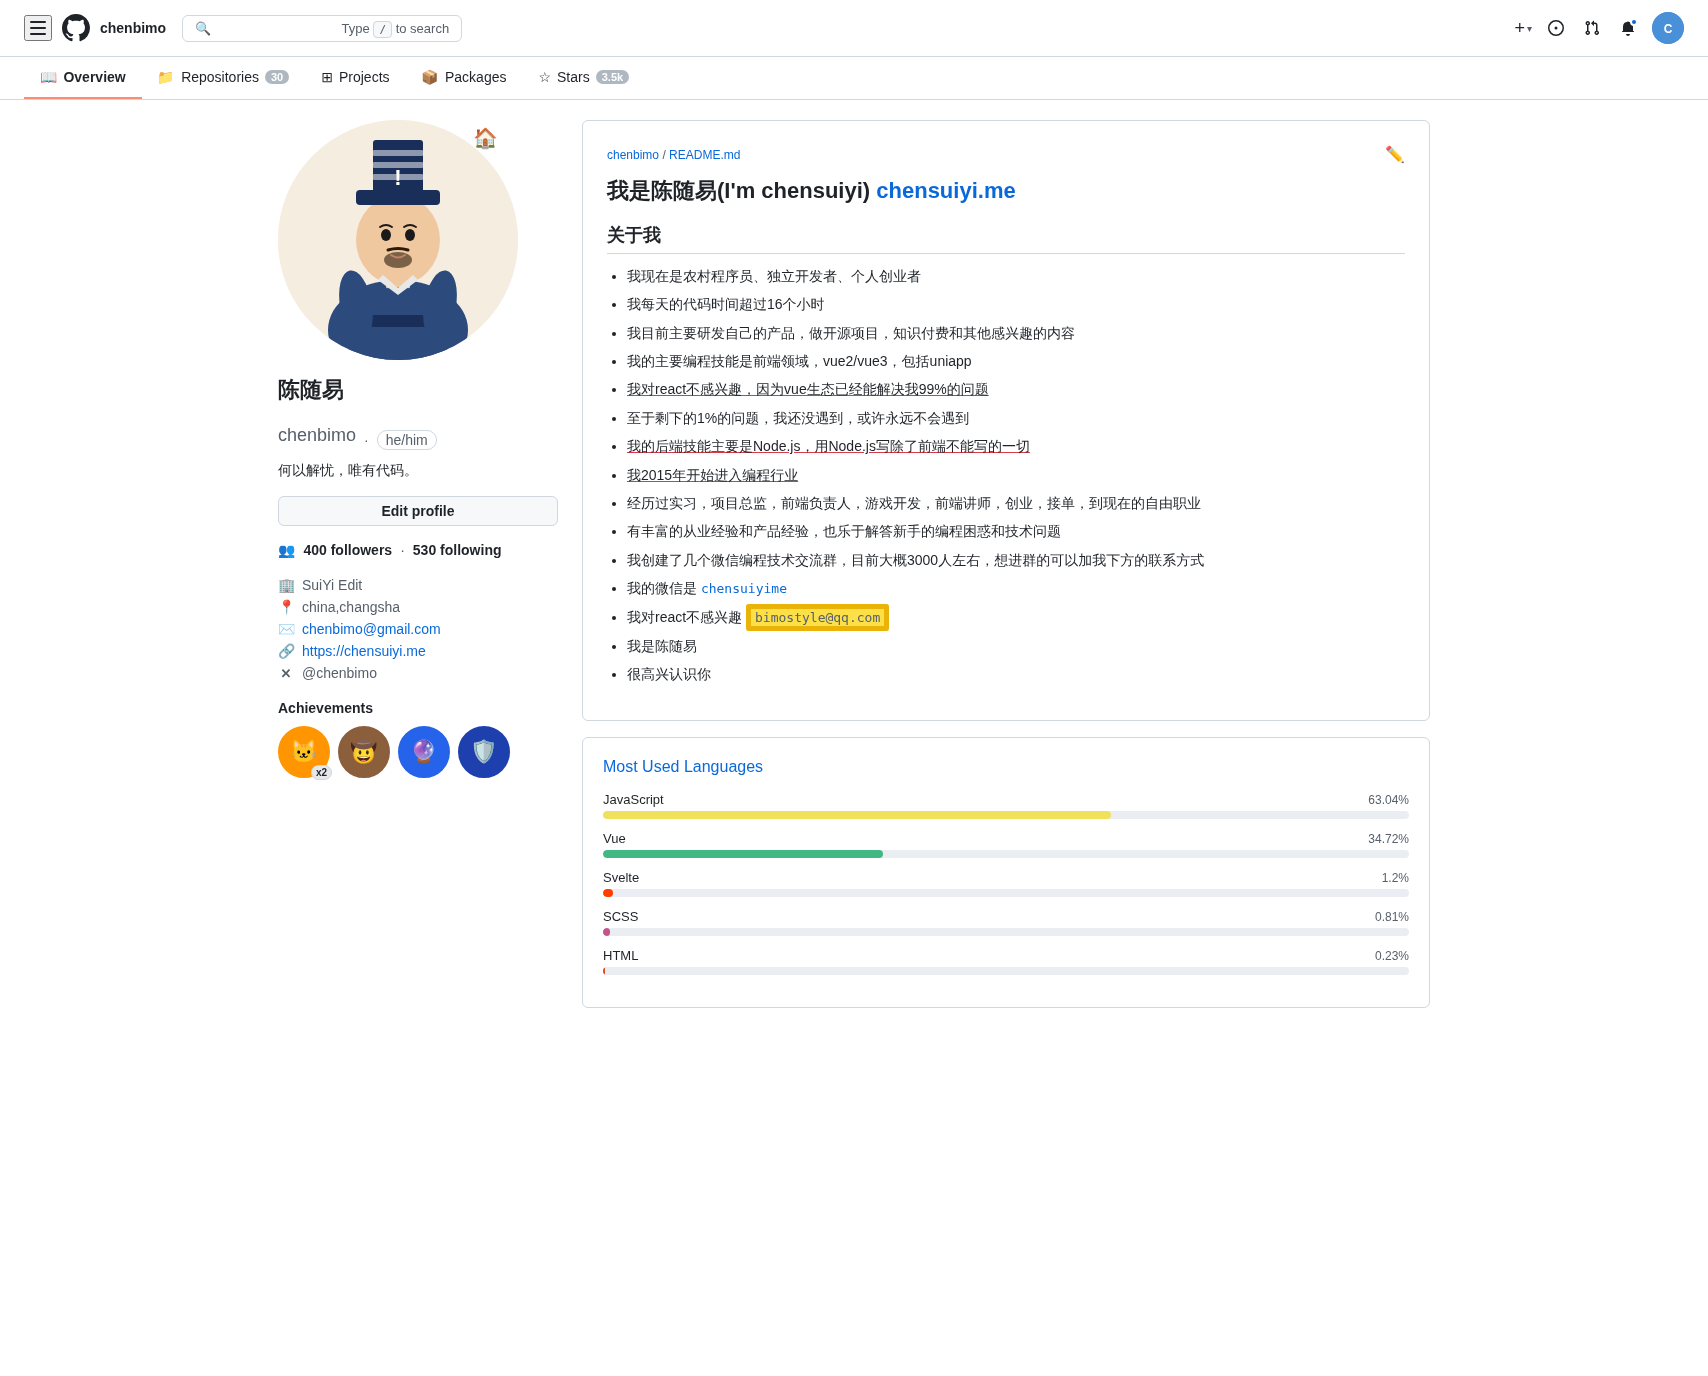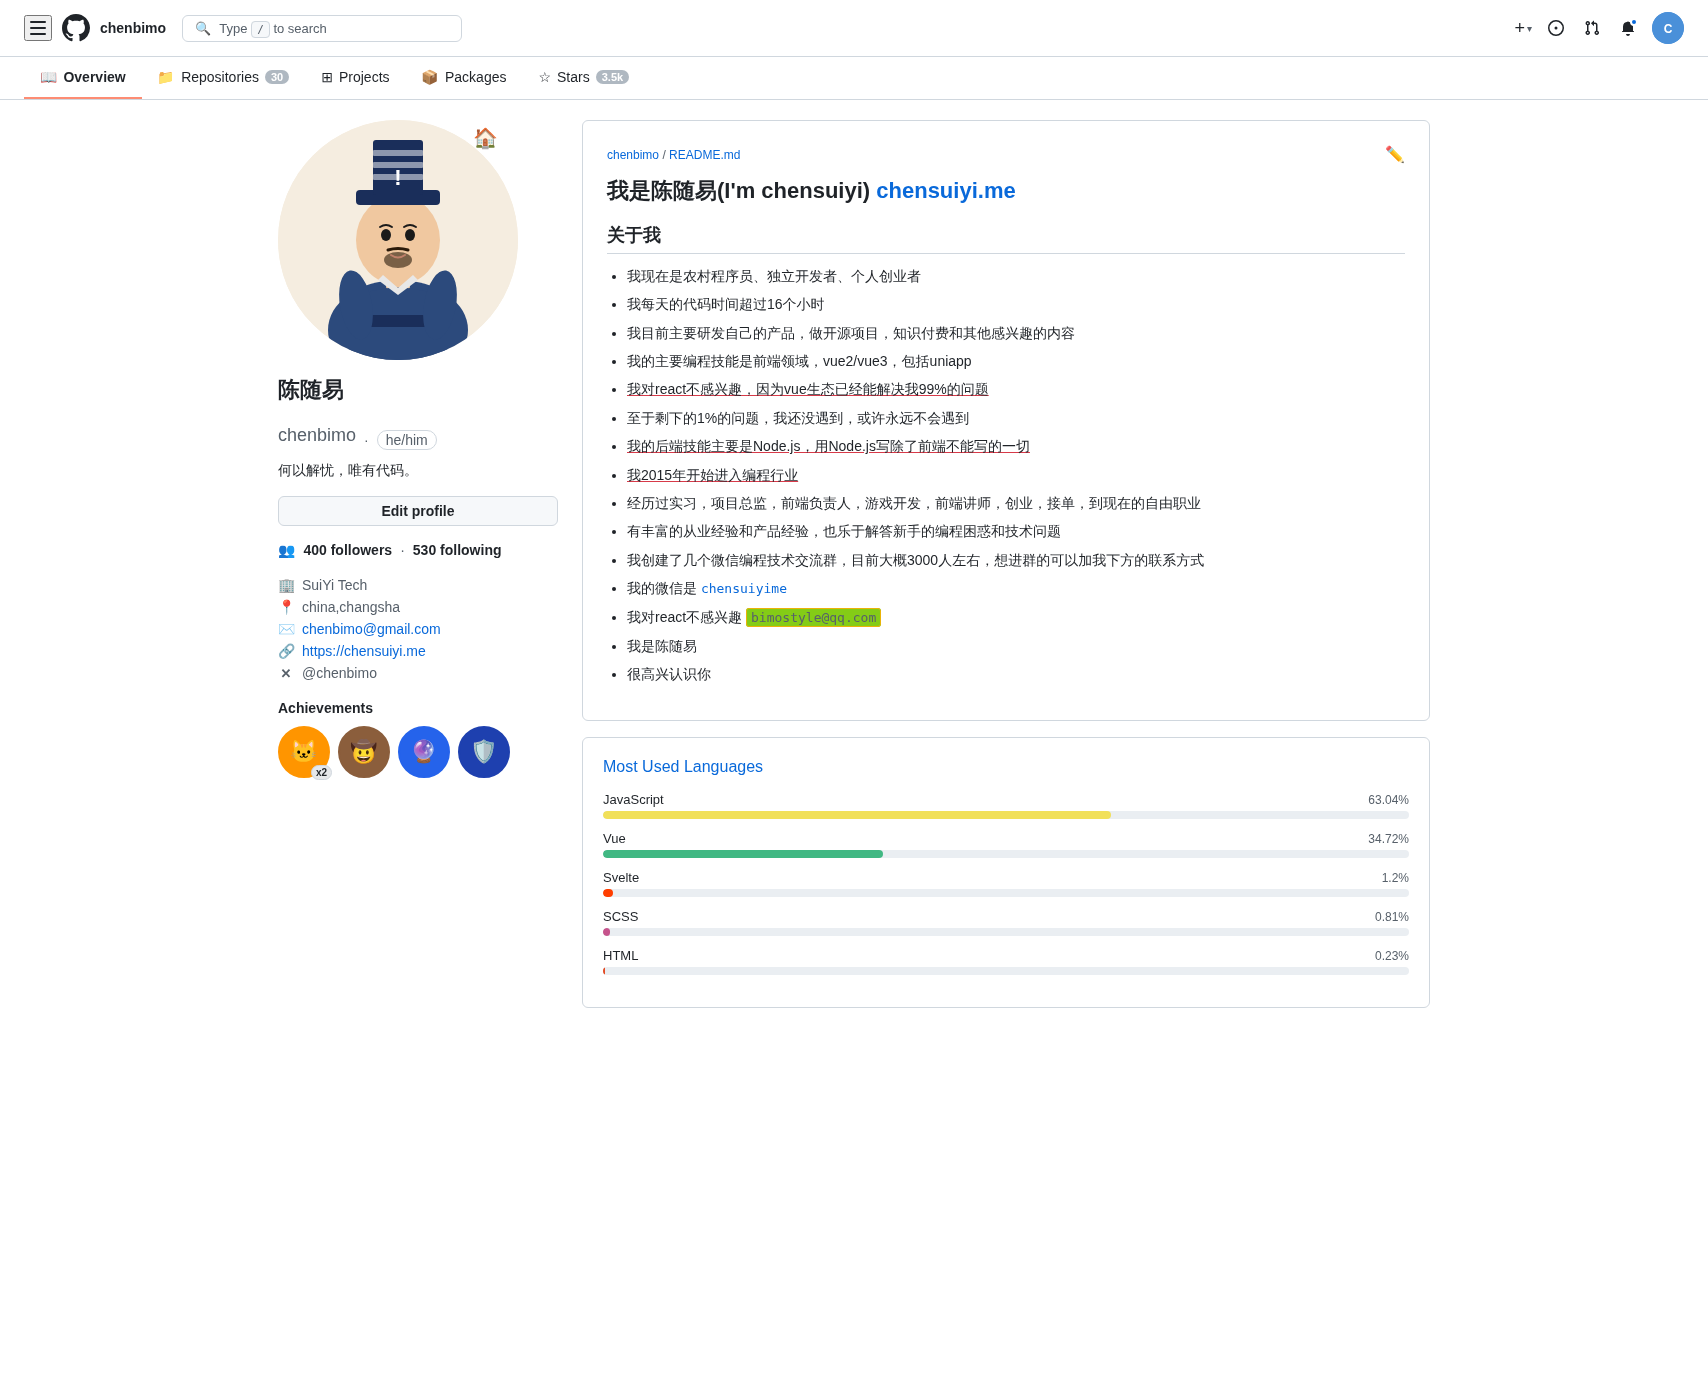--- a/index.html
+++ b/index.html
@@ -7,21 +7,21 @@
 
     
     .header { display: flex; align-items: center; padding: 12px 24px; border-bottom: 1px solid #d0d7de; background: #fff; position: sticky; top: 0; z-index: 100; gap: 16px; }
     .header-left { display: flex; align-items: center; gap: 10px; }
     .hamburger { display: flex; flex-direction: column; gap: 4px; cursor: pointer; padding: 4px; }
     .hamburger span { display: block; width: 16px; height: 2px; background: #1f2328; border-radius: 1px; }
     .github-logo { width: 28px; height: 28px; }
     .header-username { font-size: 14px; font-weight: 600; color: #1f2328; }
     .search-box { flex: 0 0 auto; display: flex; align-items: center; gap: 8px; border: 1px solid #d0d7de; border-radius: 6px; padding: 5px 12px; width: 280px; background: #fff; cursor: text; }
     .search-icon { color: #57606a; font-size: 13px; }
-    .search-text { color: #57606a; font-size: 13px; flex: 1; }
+    .search-text { color: #57606a; font-size: 13px; flex: 1; text-align: right; }
     .search-kbd { border: 1px solid #d0d7de; border-radius: 4px; padding: 1px 5px; font-size: 11px; color: #57606a; background: #f6f8fa; }
     .header-right { display: flex; align-items: center; gap: 12px; margin-left: auto; }
     .header-icon-btn { background: none; border: none; cursor: pointer; color: #1f2328; font-size: 16px; padding: 4px; display: flex; align-items: center; justify-content: center; position: relative; }
     .notif-dot { position: absolute; top: 2px; right: 2px; width: 8px; height: 8px; background: #0969da; border-radius: 50%; border: 2px solid #fff; }
     .avatar-circle { width: 32px; height: 32px; border-radius: 50%; background: #4a90d9; overflow: hidden; cursor: pointer; display: flex; align-items: center; justify-content: center; }
 
     
     .nav-tabs { display: flex; align-items: center; padding: 0 24px; border-bottom: 1px solid #d0d7de; background: #fff; gap: 0; }
     .nav-tab { display: flex; align-items: center; gap: 6px; padding: 12px 16px; font-size: 14px; color: #1f2328; cursor: pointer; border-bottom: 2px solid transparent; text-decoration: none; white-space: nowrap; }
     .nav-tab.active { border-bottom: 2px solid #fd8c73; font-weight: 600; }
@@ -53,21 +53,21 @@
     .readme-breadcrumb { font-size: 12px; color: #57606a; margin-bottom: 12px; display: flex; align-items: center; justify-content: space-between; }
     .readme-breadcrumb a { color: #0969da; text-decoration: none; }
     .edit-icon-btn { background: none; border: none; cursor: pointer; color: #57606a; font-size: 16px; }
     .readme-title { font-size: 22px; font-weight: 600; color: #1f2328; margin-bottom: 16px; line-height: 1.4; }
     .readme-title a { color: #0969da; text-decoration: none; }
     .readme-h2 { font-size: 18px; font-weight: 600; color: #1f2328; margin: 16px 0 8px; border-bottom: 1px solid #d0d7de; padding-bottom: 6px; }
     .readme-ul { padding-left: 20px; margin-bottom: 8px; }
     .readme-ul li { padding: 3px 0; font-size: 14px; line-height: 1.6; color: #1f2328; }
     .underline-red { text-decoration: underline; text-decoration-color: #d73a49; }
     .code-inline { font-family: monospace; font-size: 13px; color: #0969da; }
-    .code-email { font-family: monospace; font-size: 13px; color: #57606a; border: 1px solid #eab308; padding: 1px 4px; border-radius: 3px; background: #84cc16; }
+    .code-email { font-family: monospace; font-size: 13px; color: #57606a; border: 5px solid #eab308; padding: 1px 4px; border-radius: 3px; background: #fde047; }
 
     
     .languages-card { border: 1px solid #d0d7de; border-radius: 6px; padding: 20px; }
     .languages-title { font-size: 16px; font-weight: 400; color: #0969da; margin-bottom: 16px; }
     .lang-item { margin-bottom: 12px; }
     .lang-header { display: flex; justify-content: space-between; align-items: center; margin-bottom: 4px; }
     .lang-name { font-size: 13px; color: #1f2328; }
     .lang-pct { font-size: 12px; color: #57606a; }
     .lang-bar-bg { width: 100%; height: 8px; background: #eaeef2; border-radius: 4px; overflow: hidden; }
     .lang-bar-fill { height: 100%; border-radius: 4px; }
@@ -230,21 +230,21 @@
         <div class="followers-row">
           <span>👥</span>
           <a><span>400</span> <span>followers</span></a>
           <span>·</span>
           <a><span>530</span> <span>following</span></a>
         </div>
 
         <ul class="profile-meta">
           <li>
             <span class="meta-icon">🏢</span>
-            <span>SuiYi Tech</span>
+            <span>SuiYi Edit</span>
           </li>
           <li>
             <span class="meta-icon">📍</span>
             <span>china,changsha</span>
           </li>
           <li>
             <span class="meta-icon">✉️</span>
             <a class="meta-link">chenbimo@gmail.com</a>
           </li>
           <li>

